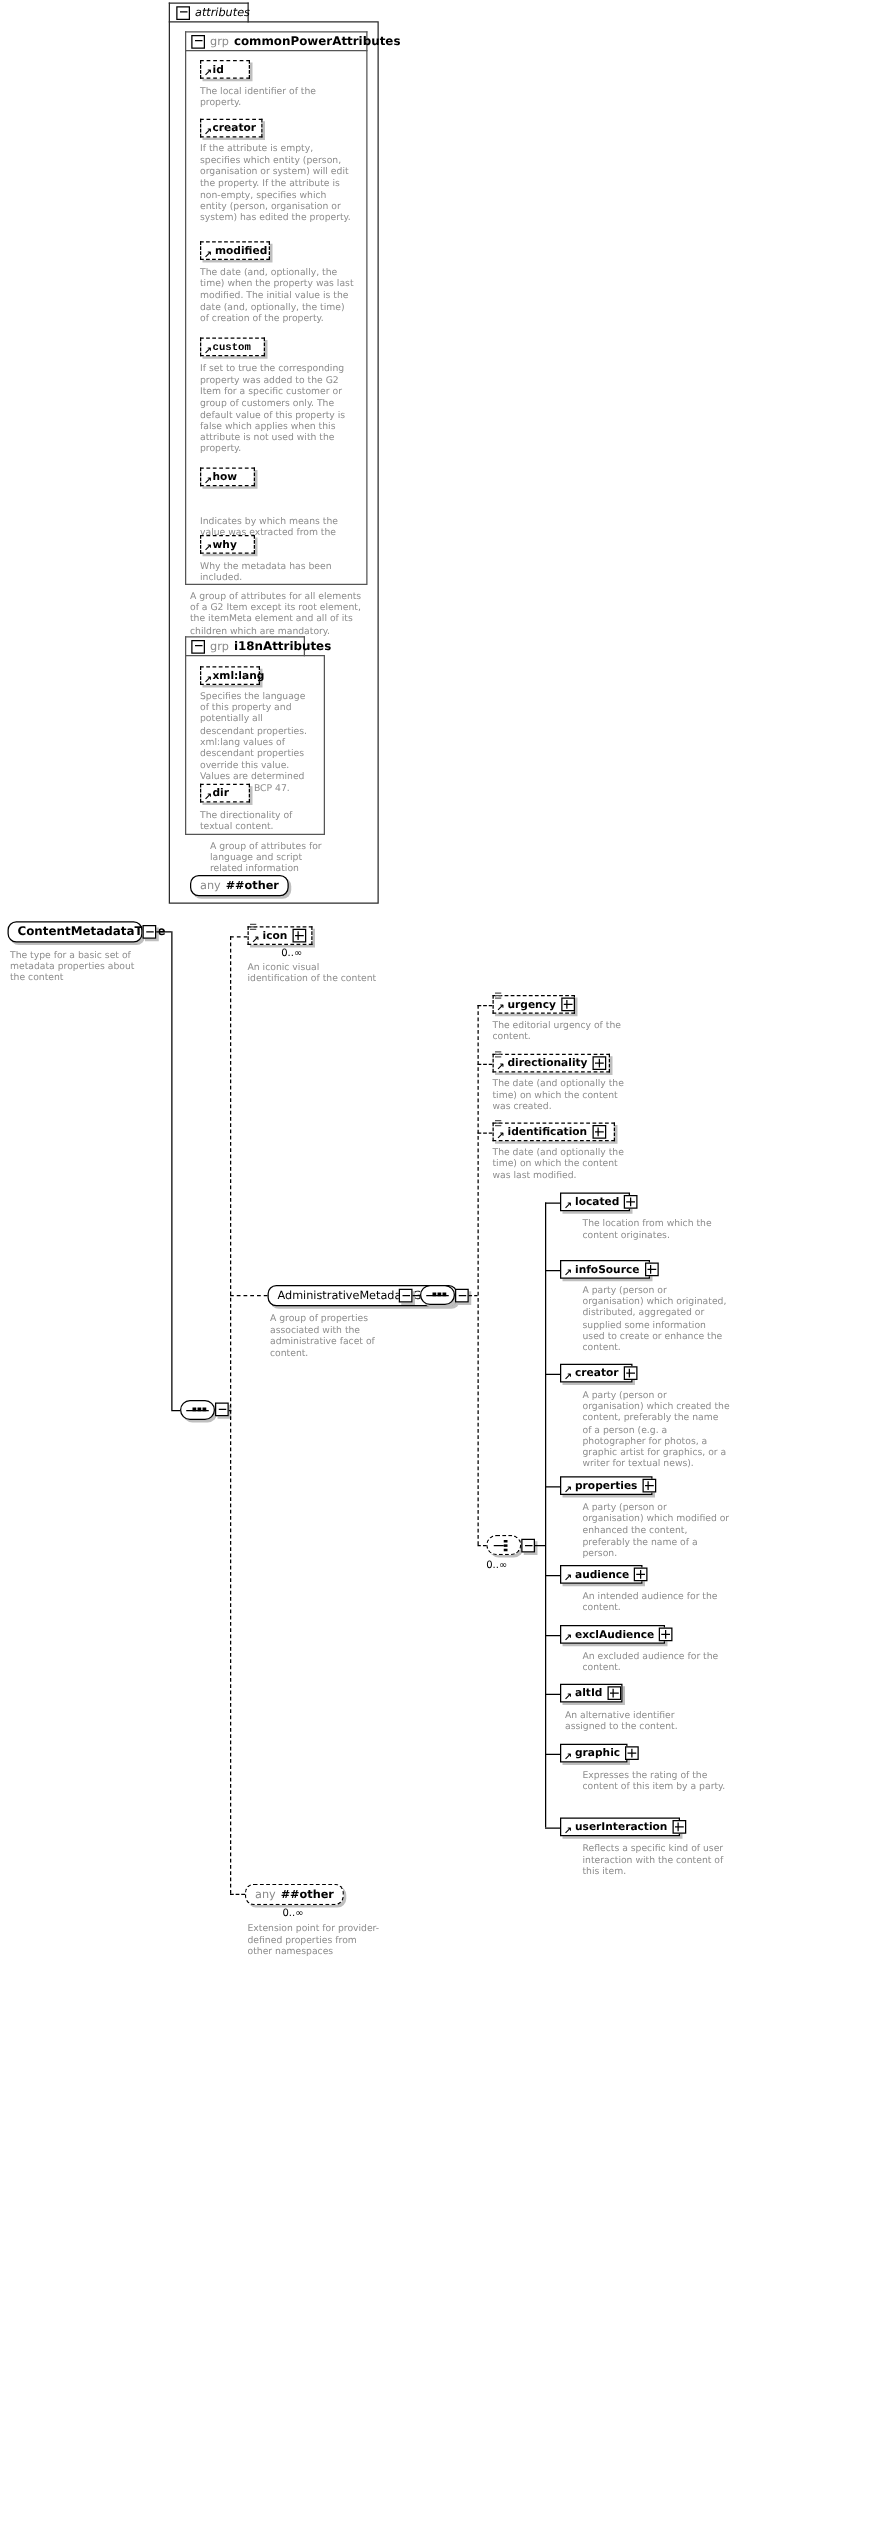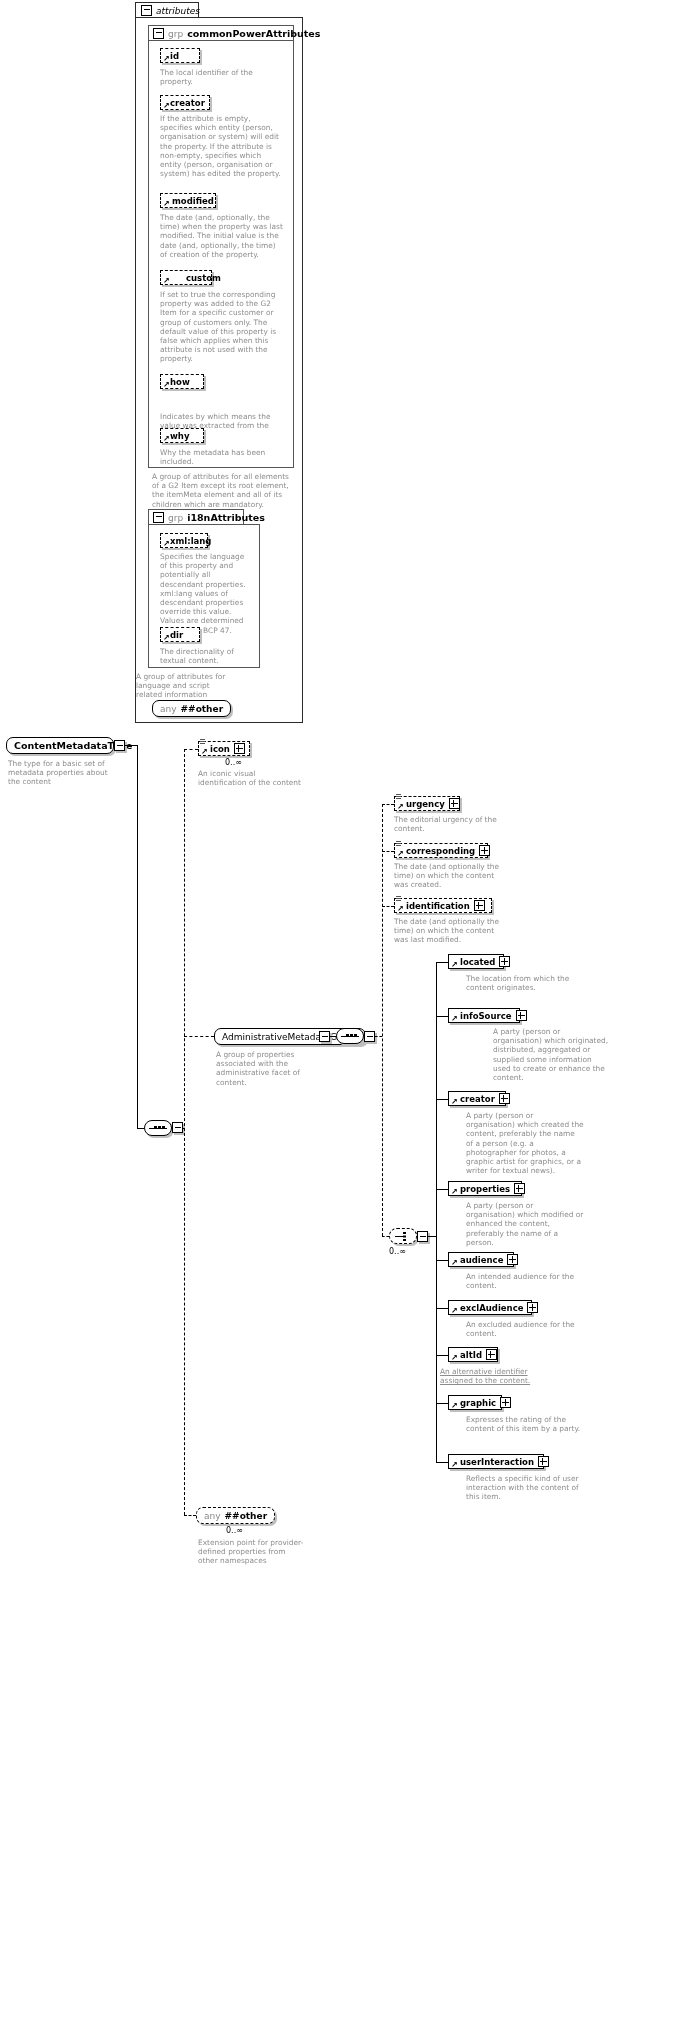--- a/index.html
+++ b/index.html
@@ -144,21 +144,21 @@
 <div class="desc" style="left:160px;top:114px;width:124px;">If the attribute is empty, specifies which entity (person, organisation or system) will edit the property. If the attribute is non-empty, specifies which entity (person, organisation or system) has edited the property.</div>
 
 <div class="node dash" style="left:160px;top:193px;width:56px;">
   <span class="arrowmark">↗</span>
   <span style="margin-left:7px;">modified</span>
 </div>
 <div class="desc" style="left:160px;top:213px;width:124px;">The date (and, optionally, the time) when the property was last modified. The initial value is the date (and, optionally, the time) of creation of the property.</div>
 
 <div class="node dash" style="left:160px;top:270px;width:52px;">
   <span class="arrowmark">↗</span>
-  <span style="margin-left:21px;">custom</span>
+  <span style="margin-left:5px;font-family:Liberation Mono, monospace;">custom</span>
 </div>
 <div class="desc" style="left:160px;top:290px;width:124px;">If set to true the corresponding property was added to the G2 Item for a specific customer or group of customers only. The default value of this property is false which applies when this attribute is not used with the property.</div>
 
 <div class="node dash" style="left:160px;top:374px;width:44px;">
   <span class="arrowmark">↗</span>
   <span style="margin-left:5px;">how</span>
 </div>
 <div class="desc" style="left:160px;top:412px;width:124px;">Indicates by which means the value was extracted from the content.</div>
 
 <div class="node dash" style="left:160px;top:428px;width:44px;">
@@ -181,21 +181,21 @@
   <span style="margin-left:5px;">xml:lang</span>
 </div>
 <div class="desc" style="left:160px;top:552px;width:92px;">Specifies the language of this property and potentially all descendant properties. xml:lang values of descendant properties override this value. Values are determined by Internet BCP 47.</div>
 
 <div class="node dash" style="left:160px;top:627px;width:40px;">
   <span class="arrowmark">↗</span>
   <span style="margin-left:5px;">dir</span>
 </div>
 <div class="desc" style="left:160px;top:647px;width:92px;">The directionality of textual content.</div>
 
-<div class="desc" style="left:136px;top:672px;width:100px;">A group of attributes for language and script related information</div>
+<div class="desc" style="left:168px;top:672px;width:100px;">A group of attributes for language and script related information</div>
 
 <div class="capsule" style="left:152px;top:700px;">
   <span style="color:#8a8a8a;">any</span>
   <span style="font-weight:bold;margin-left:4px;">##other</span>
 </div>
 
 <div class="capsule bold" style="left:6px;top:737px;width:108px;font-size:9.5px;">
   <span>ContentMetadataType</span>
 </div>
 <div class="sq" style="left:114px;top:740px;"></div>
@@ -245,21 +245,21 @@
   <span class="arrowmark">↗</span>
   <span style="margin-left:7px;">urgency</span>
   <span class="plus"></span>
 </div>
 <div class="desc" style="left:394px;top:815px;width:116px;">The editorial urgency of the content.</div>
 
 <div class="dln h" style="left:382px;top:851px;width:12px;"></div>
 <div class="node dash" style="left:394px;top:843px;width:94px;">
   <span class="elmark"></span>
   <span class="arrowmark">↗</span>
-  <span style="margin-left:7px;">corresponding</span>
+  <span style="margin-left:7px;">directionality</span>
   <span class="plus"></span>
 </div>
 <div class="desc" style="left:394px;top:862px;width:116px;">The date (and optionally the time) on which the content was created.</div>
 
 <div class="dln h" style="left:382px;top:906px;width:12px;"></div>
 <div class="node dash" style="left:394px;top:898px;width:98px;">
   <span class="elmark"></span>
   <span class="arrowmark">↗</span>
   <span style="margin-left:7px;">identification</span>
   <span class="plus"></span>
@@ -283,21 +283,21 @@
   <span class="plus"></span>
 </div>
 <div class="desc" style="left:466px;top:974px;width:118px;">The location from which the content originates.</div>
 
 <div class="ln h" style="left:436px;top:1016px;width:12px;"></div>
 <div class="node solid" style="left:448px;top:1008px;width:72px;">
   <span class="arrowmark">↗</span>
   <span style="margin-left:7px;">infoSource</span>
   <span class="plus"></span>
 </div>
-<div class="desc" style="left:466px;top:1027px;width:118px;margin-left:27px;">A party (person or organisation) which originated, distributed, aggregated or supplied some information used to create or enhance the content.</div>
+<div class="desc" style="left:466px;top:1027px;width:118px;">A party (person or organisation) which originated, distributed, aggregated or supplied some information used to create or enhance the content.</div>
 
 <div class="ln h" style="left:436px;top:1099px;width:12px;"></div>
 <div class="node solid" style="left:448px;top:1091px;width:58px;">
   <span class="arrowmark">↗</span>
   <span style="margin-left:7px;">creator</span>
   <span class="plus"></span>
 </div>
 <div class="desc" style="left:466px;top:1111px;width:118px;">A party (person or organisation) which created the content, preferably the name of a person (e.g. a photographer for photos, a graphic artist for graphics, or a writer for textual news).</div>
 
 <div class="ln h" style="left:436px;top:1189px;width:12px;"></div>
@@ -323,21 +323,21 @@
   <span class="plus"></span>
 </div>
 <div class="desc" style="left:466px;top:1320px;width:118px;">An excluded audience for the content.</div>
 
 <div class="ln h" style="left:436px;top:1355px;width:12px;"></div>
 <div class="node solid" style="left:448px;top:1347px;width:50px;">
   <span class="arrowmark">↗</span>
   <span style="margin-left:7px;">altId</span>
   <span class="plus"></span>
 </div>
-<div class="desc" style="left:440px;top:1367px;width:118px;text-decoration:underline;">An alternative identifier assigned to the content.</div>
+<div class="desc" style="left:452px;top:1367px;width:118px;">An alternative identifier assigned to the content.</div>
 
 <div class="ln h" style="left:436px;top:1403px;width:12px;"></div>
 <div class="node solid" style="left:448px;top:1395px;width:54px;">
   <span class="arrowmark">↗</span>
   <span style="margin-left:7px;">graphic</span>
   <span class="plus"></span>
 </div>
 <div class="desc" style="left:466px;top:1415px;width:118px;">Expresses the rating of the content of this item by a party.</div>
 
 <div class="ln h" style="left:436px;top:1462px;width:12px;"></div>

